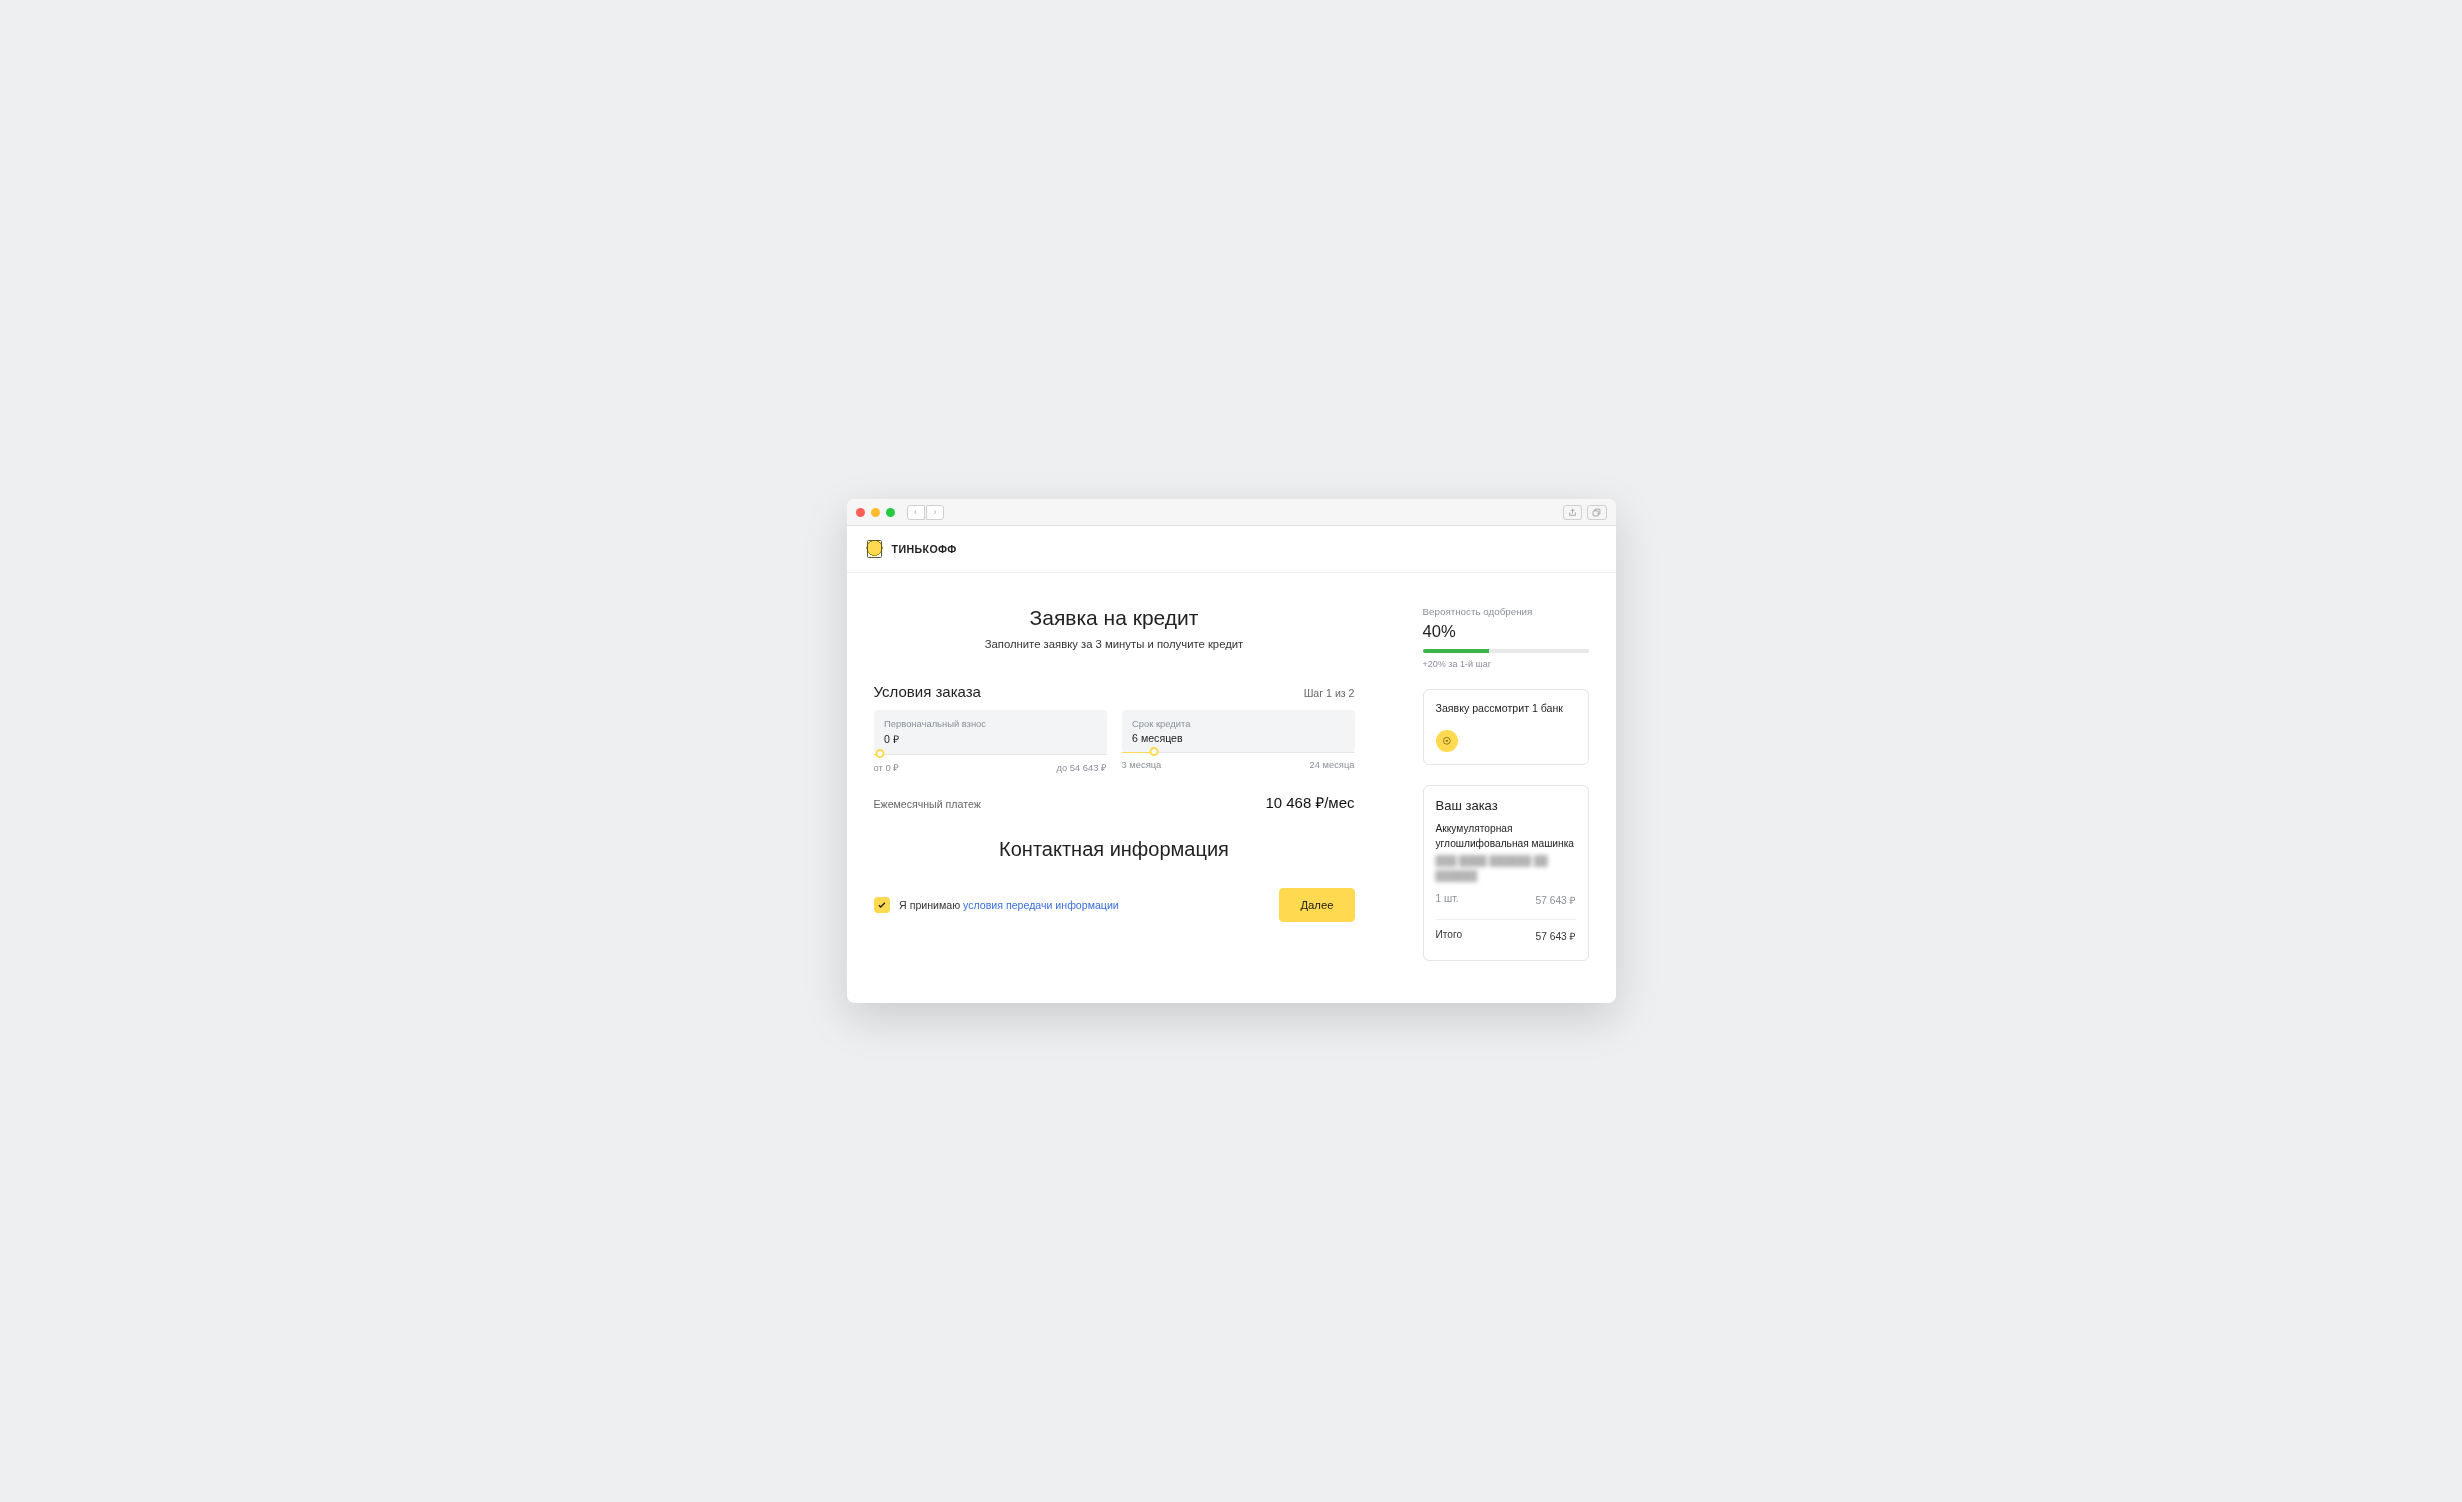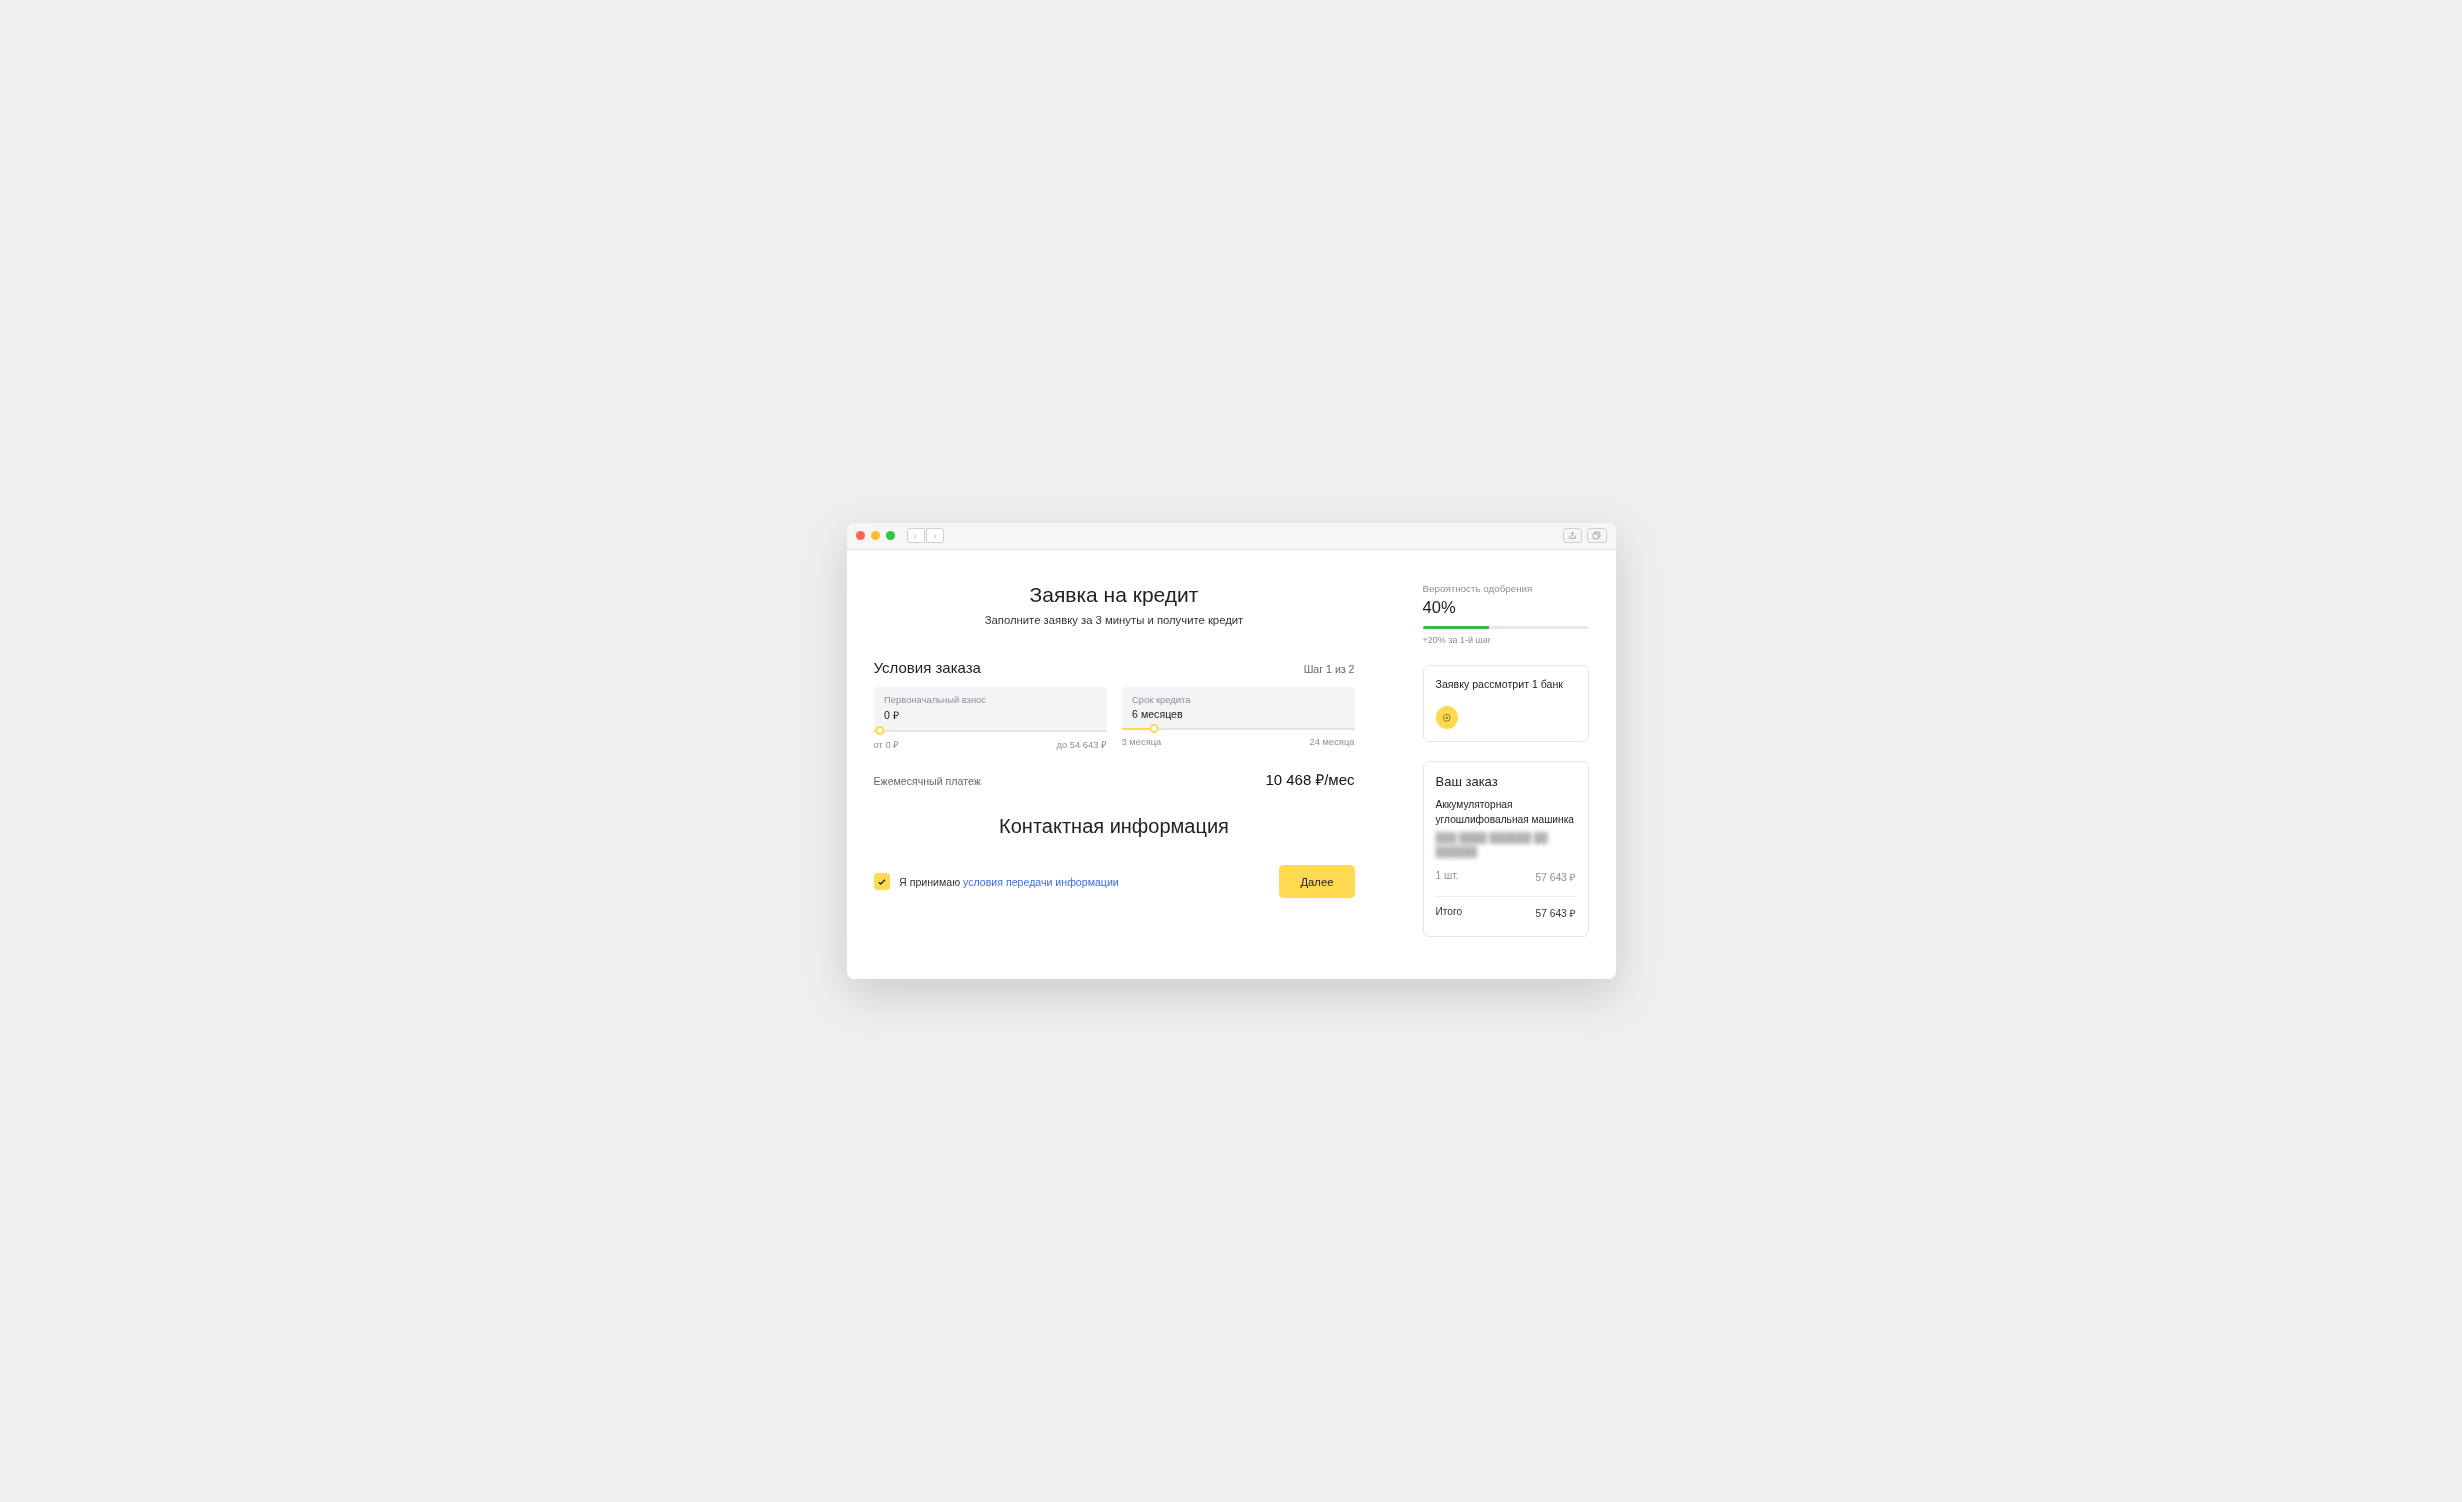--- a/index.html
+++ b/index.html
@@ -168,20 +168,24 @@
       </div>
       <div class="tb-icon">
         <svg viewBox="0 0 16 16" width="9" height="9" fill="none" stroke="currentColor" stroke-width="1.3">
             <rect x="2" y="5" width="9" height="9" rx="1"></rect>
             <path d="M5 5V3a1 1 0 0 1 1-1h7a1 1 0 0 1 1 1v7a1 1 0 0 1-1 1h-2"></path>
           </svg>
       </div>
     </div>
   </div>
 
+  <div class="app-header">
+    <div class="logo-mark"></div>
+    <div class="brand-name">ТИНЬКОФФ</div>
+  </div>
 
   <div class="page-content">
     <div class="col-main">
       <div class="page-hero">
         <h1 class="page-title">Заявка на кредит</h1>
         <p class="page-sub">Заполните заявку за 3 минуты и получите кредит</p>
       </div>
 
       <div class="section-head">
         <div class="section-title">Условия заказа</div>

